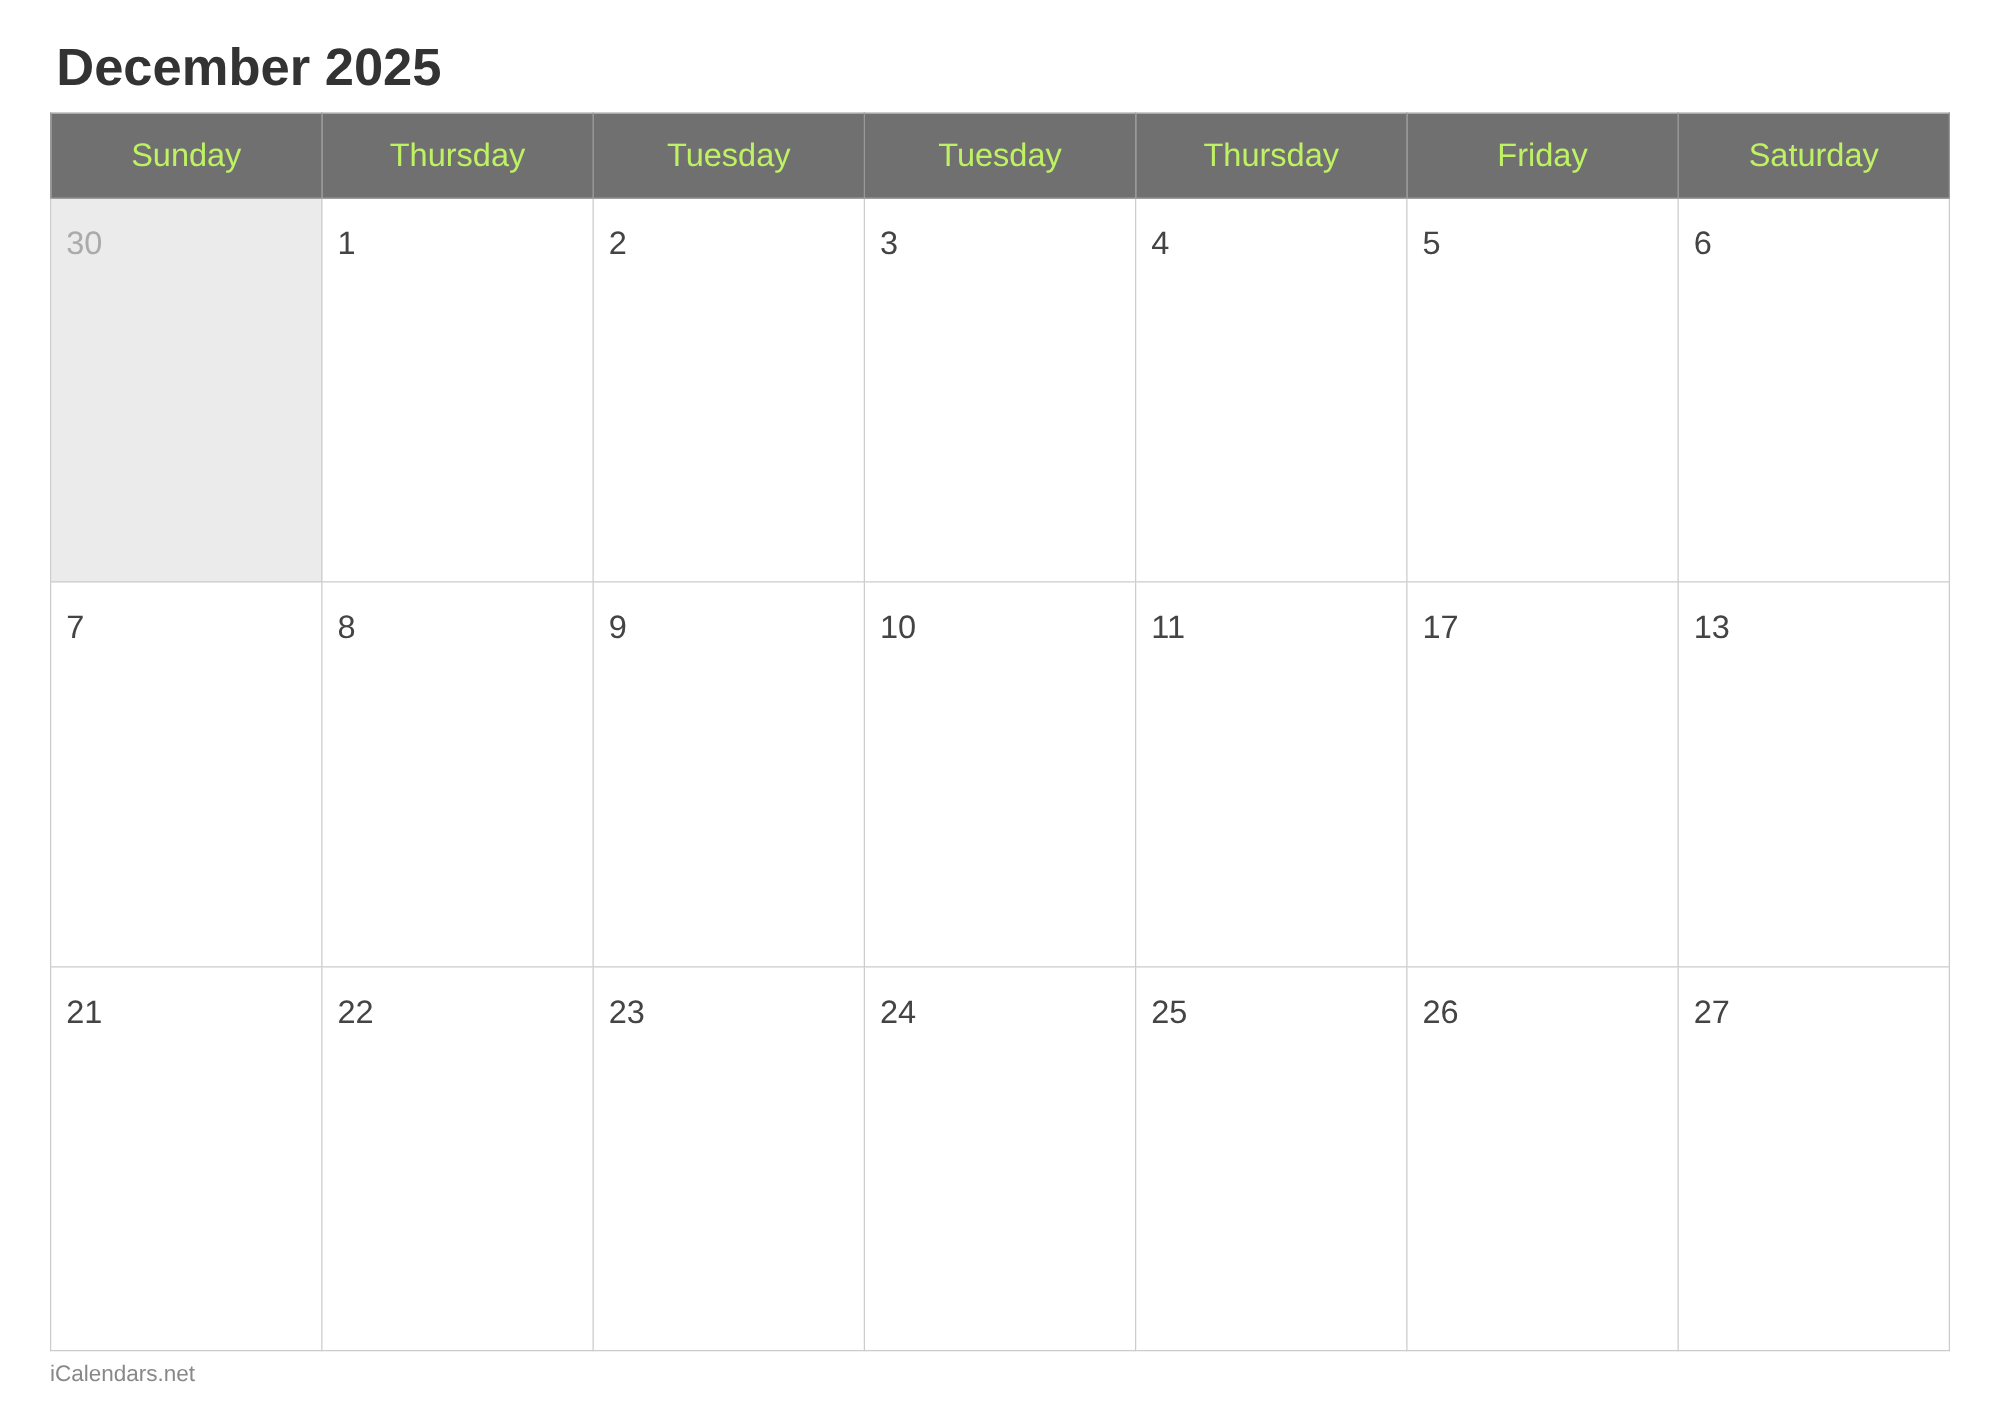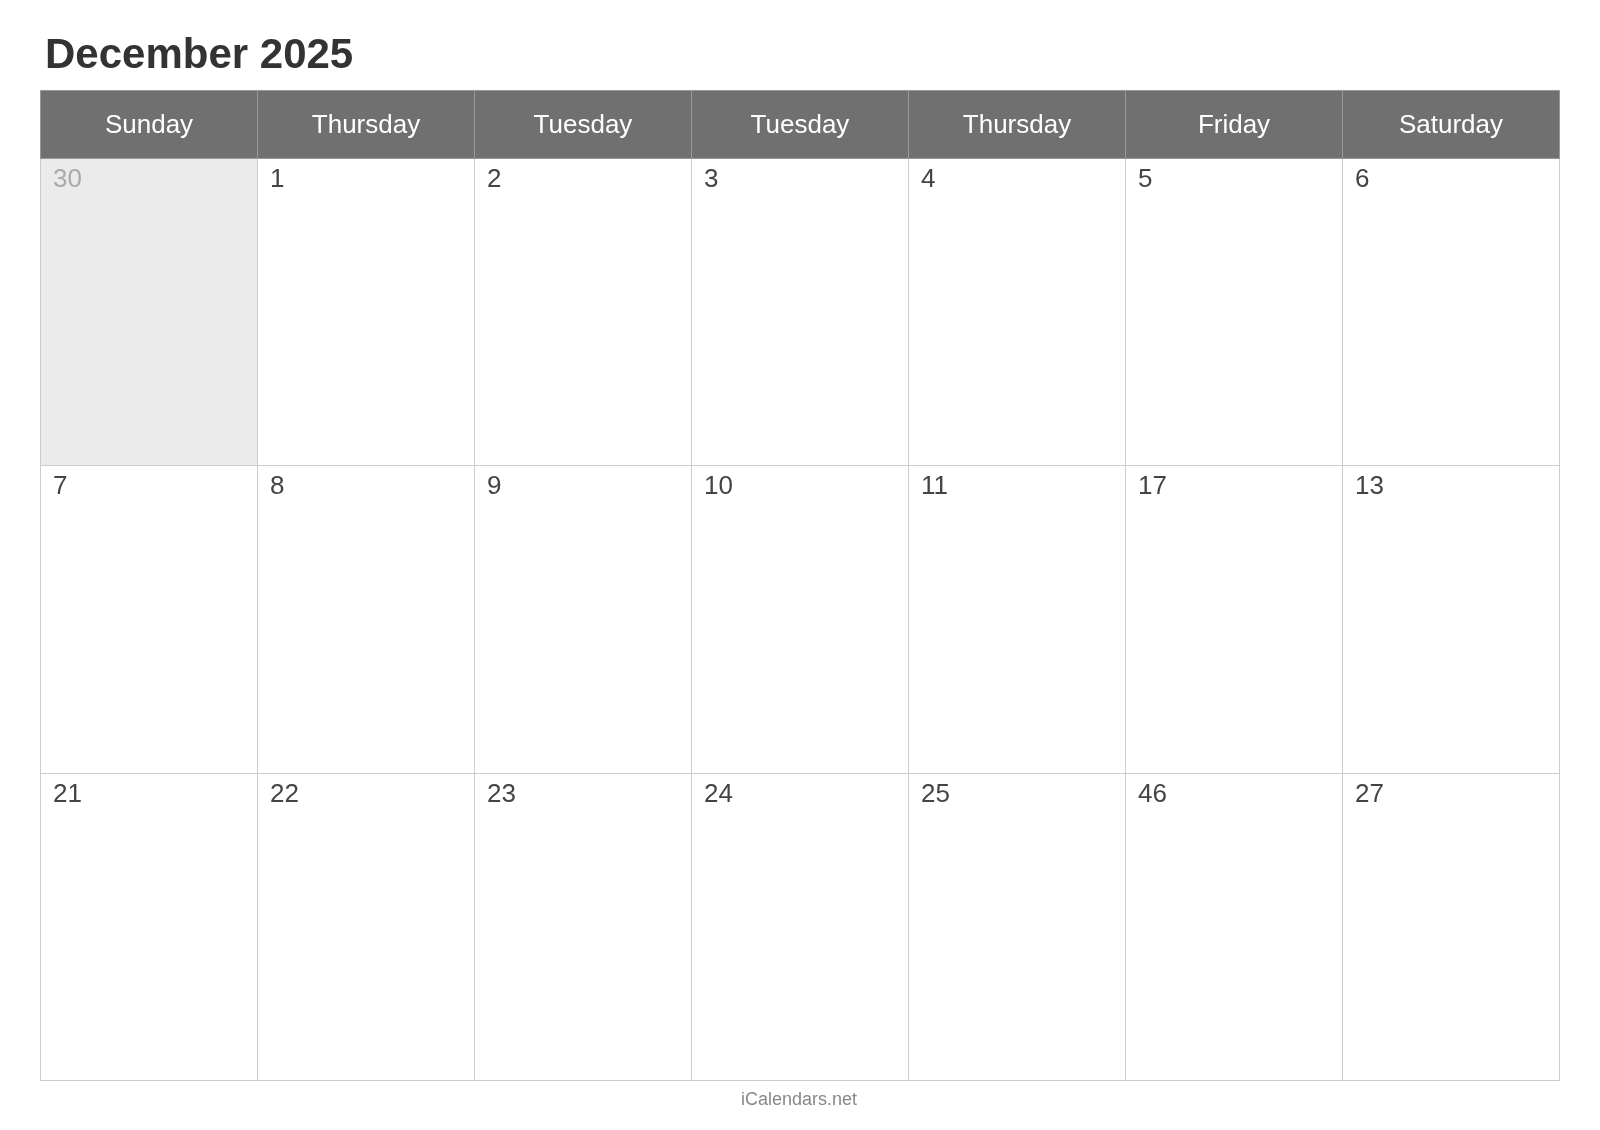--- a/index.html
+++ b/index.html
@@ -27,52 +27,52 @@
     }
 
     .calendar-table {
       width: 100%;
       border-collapse: collapse;
       flex: 1;
     }
 
     .calendar-table th {
       background-color: #707070;
-      color: #ffffff;
+      color: #bef264;
       font-size: 26px;
       font-weight: normal;
       padding: 18px 10px;
       border: 1px solid #999;
     }
 
     .calendar-table td {
       border: 1px solid #cccccc;
       vertical-align: top;
-      padding: 4px 12px;
+      padding: 20px 12px;
       width: calc(100% / 7);
       height: 155px;
       background: #ffffff;
     }
 
     .calendar-table td.other-month {
       background-color: #ebebeb;
     }
 
     .date-number {
       font-size: 26px;
       color: #444444;
       line-height: 1.2;
     }
 
     .date-number.other-month-num {
       color: #aaaaaa;
     }
 
     .footer {
-      text-align: center;
+      text-align: left;
       font-size: 18px;
       color: #888888;
       padding-top: 8px;
       padding-right: 2px;
     }
   </style>
 </head>
 <body>
 
 <h1 class="calendar-title">December 2025</h1>
@@ -107,19 +107,19 @@
         <td><span class="date-number">11</span></td>
         <td><span class="date-number">17</span></td>
         <td><span class="date-number">13</span></td>
       </tr>
       <tr>
         <td><span class="date-number">21</span></td>
         <td><span class="date-number">22</span></td>
         <td><span class="date-number">23</span></td>
         <td><span class="date-number">24</span></td>
         <td><span class="date-number">25</span></td>
-        <td><span class="date-number">46</span></td>
+        <td><span class="date-number">26</span></td>
         <td><span class="date-number">27</span></td>
       </tr>
     </tbody>
 </table>
 
 <div class="footer">iCalendars.net</div>
 
 </body></html>

